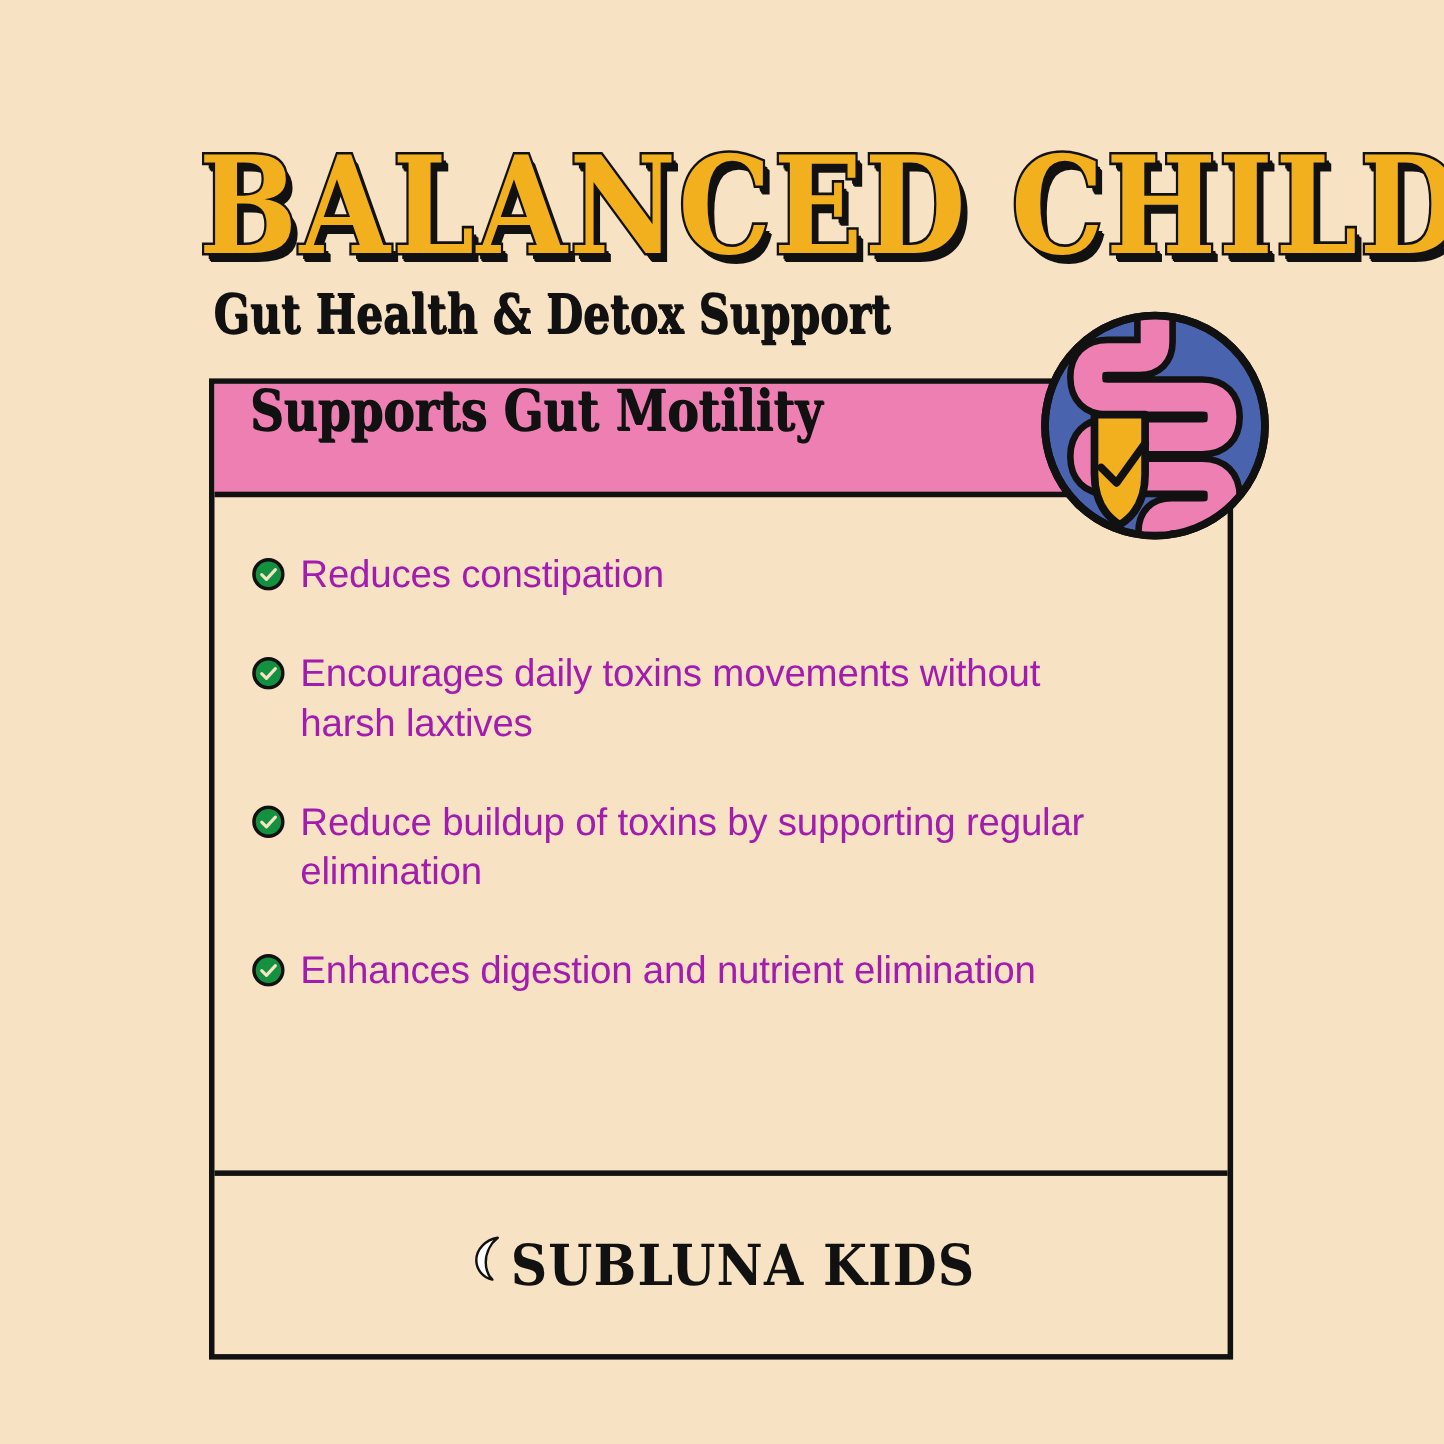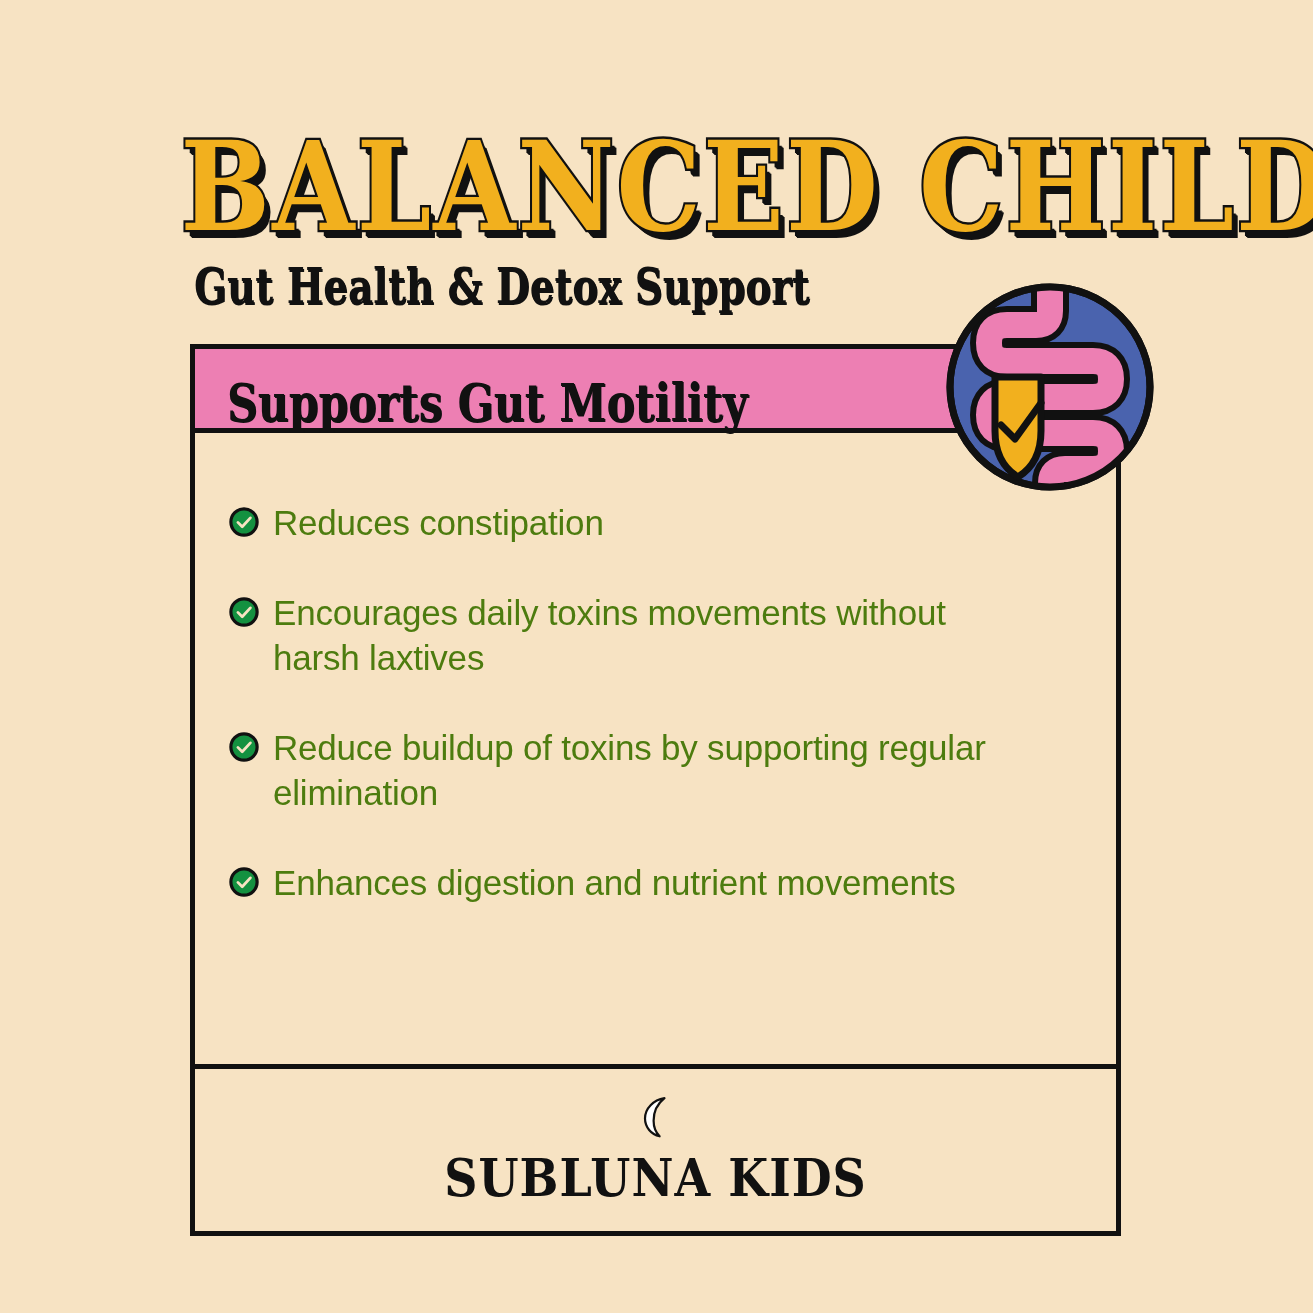--- a/index.html
+++ b/index.html
@@ -76,26 +76,26 @@
     border: 5px solid #111111;
     box-sizing: border-box;
     background: #F7E3C3;
   }
 
   .card-band {
     position: absolute;
     left: 0;
     top: 0;
     right: 0;
-    height: 84px;
+    height: 103px;
     background: #ED7FB3;
     border-bottom: 5px solid #111111;
     box-sizing: border-box;
     display: flex;
-    align-items: flex-end;
+    align-items: flex-start;
   }
 
   .band-title {
     font-family: "DejaVu Serif", serif;
     font-weight: 700;
     font-size: 43px;
     color: #111111;
     margin-left: 32px;
     white-space: nowrap;
     transform: scaleY(1.2) scaleX(0.99);
@@ -125,36 +125,36 @@
     width: 30px;
     height: 30px;
     margin-top: 6px;
     margin-right: 14px;
   }
 
   .benefit-text {
     font-family: "Liberation Sans", sans-serif;
     font-size: 35px;
     line-height: 1.27;
-    color: #4d7c0f;
+    color: #a21caf;
     letter-spacing: -0.2px;
     max-width: 760px;
   }
 
   
   .card-footer {
     position: absolute;
     left: 0;
     right: 0;
     bottom: 0;
     height: 167px;
     border-top: 5px solid #111111;
     box-sizing: border-box;
     display: flex;
-    flex-direction: column;
+    flex-direction: row;
     align-items: center;
     justify-content: center;
   }
 
   .moon-icon {
     width: 40px;
     height: 44px;
     margin-bottom: 12px;
   }
 
@@ -223,21 +223,21 @@
         </span>
         <span class="benefit-text">Reduce buildup of toxins by supporting regular elimination</span>
       </li>
       <li class="benefit-item">
         <span class="check-icon">
           <svg viewBox="0 0 32 32" width="30" height="30">
             <circle cx="16" cy="16" r="14" fill="#149140" stroke="#111111" stroke-width="3.4"></circle>
             <path d="M9.5 16.4 L14.1 21 L22.8 11.6" fill="none" stroke="#F7E3C3" stroke-width="3" stroke-linecap="round" stroke-linejoin="round"></path>
           </svg>
         </span>
-        <span class="benefit-text">Enhances digestion and nutrient movements</span>
+        <span class="benefit-text">Enhances digestion and nutrient elimination</span>
       </li>
     </ul>
 
     <div class="card-footer">
       <span class="moon-icon">
         <svg viewBox="0 0 40 44" width="40" height="44">
           <path d="M28.5 3.2 C17.4 5.0 9.0 13.6 9.0 23.6 C9.0 32.2 15.2 39.4 23.6 41.3 C21.3 39.0 17.6 34.0 17.6 25.8 C17.6 16.3 22.4 8.0 28.5 3.2 Z" fill="#FFFFFF" stroke="#111111" stroke-width="2.2" stroke-linejoin="round"></path>
         </svg>
       </span>
       <div class="brand-name">SUBLUNA KIDS</div>

